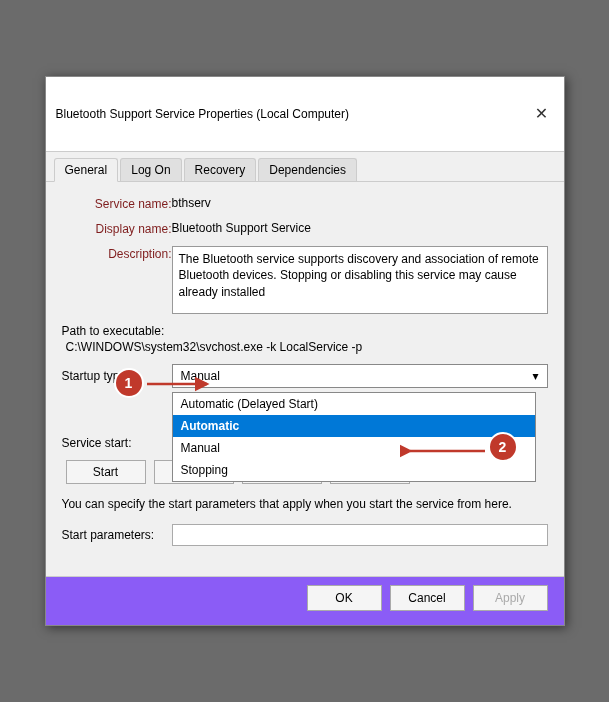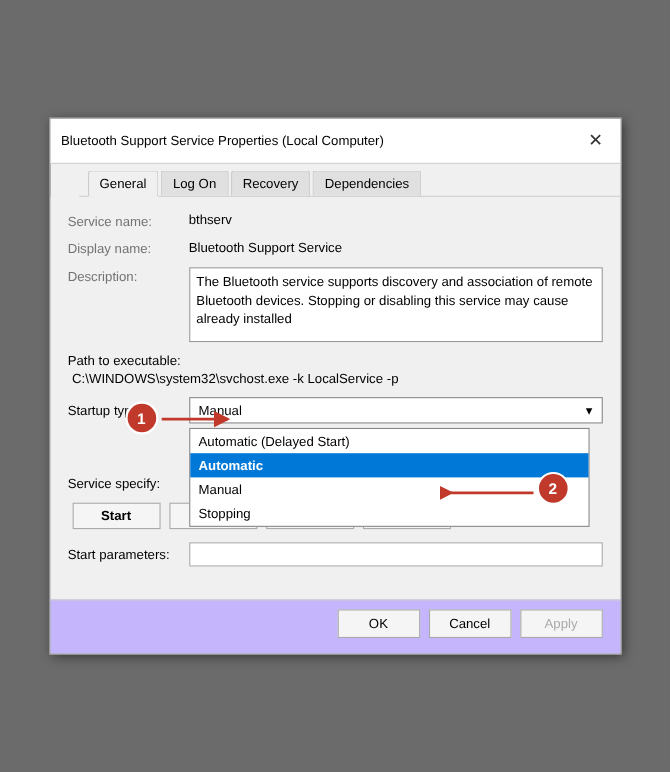--- a/index.html
+++ b/index.html
@@ -15,21 +15,21 @@
       color: #000;
     }
     .dialog {
       width: 520px;
       background: #f0f0f0;
       border: 1px solid #888;
       box-shadow: 2px 2px 10px rgba(0,0,0,0.5);
     }
     .title-bar {
       background: #fff;
-      padding: 8px 10px;
+      padding: 25px 10px;
       display: flex;
       justify-content: space-between;
       align-items: center;
       border-bottom: 1px solid #ccc;
     }
     .title-bar-text {
       font-size: 12px;
       font-weight: 400;
       color: #000;
     }
@@ -44,21 +44,20 @@
       align-items: center;
       justify-content: center;
       color: #333;
     }
     .tabs {
       display: flex;
       background: #f0f0f0;
       padding: 6px 8px 0;
       gap: 2px;
       border-bottom: 1px solid #ccc;
-      margin-left: 26px;
     }
     .tab {
       padding: 4px 10px;
       border: 1px solid #ccc;
       border-bottom: none;
       background: #e0e0e0;
       cursor: pointer;
       font-size: 12px;
       border-radius: 3px 3px 0 0;
     }
@@ -73,23 +72,24 @@
       background: #f0f0f0;
     }
     .field-row {
       display: flex;
       align-items: flex-start;
       margin-bottom: 10px;
     }
     .field-label {
       width: 110px;
       min-width: 110px;
-      color: #737373;
+      color: #7f1d1d;
       padding-top: 1px;
       font-size: 12px;
+      text-align: right;
     }
     .field-value {
       flex: 1;
       font-size: 12px;
     }
     .description-box {
       flex: 1;
       border: 1px solid #999;
       background: #fff;
       padding: 4px 6px;
@@ -180,21 +180,21 @@
       border: 1px solid #aaa;
       background: #f5f5f5;
       font-size: 12px;
       cursor: pointer;
     }
     .action-btn:disabled {
       color: #aaa;
       cursor: default;
     }
     .action-btn.primary {
-      font-weight: 700;
+      font-weight: 400;
     }
     .info-text {
       font-size: 12px;
       margin-bottom: 12px;
       line-height: 1.4;
     }
     .start-params-row {
       display: flex;
       align-items: center;
       margin-bottom: 16px;
@@ -209,21 +209,21 @@
       padding: 3px 4px;
       font-size: 12px;
       background: #fff;
     }
     .footer {
       display: flex;
       justify-content: flex-end;
       gap: 8px;
       padding: 8px 16px 14px;
       border-top: 1px solid #ccc;
-      background: #c4b5fd;
+      background: #8b5cf6;
     }
     .footer-btn {
       min-width: 75px;
       padding: 5px 12px;
       border: 1px solid #aaa;
       background: #f5f5f5;
       font-size: 12px;
       cursor: pointer;
     }
     .footer-btn:disabled {
@@ -325,31 +325,32 @@
         <defs>
           <marker id="ah2" markerWidth="6" markerHeight="6" refX="1" refY="3" orient="auto">
             <path d="M6,0 L0,3 L6,6 Z" fill="#c0392b"></path>
           </marker>
         </defs>
         <line x1="85" y1="12" x2="10" y2="12" stroke="#c0392b" stroke-width="2.5" marker-end="url(#ah2)"></line>
       </svg>
     </div>
 
     <div class="service-status-row">
-      <span class="service-status-label">Service specify:</span>
+      <span class="service-status-label">Service start:</span>
       <span class="service-status-value">Stopped</span>
     </div>
 
     <div class="buttons-row">
       <button class="action-btn primary">Start</button>
       <button class="action-btn" disabled="">Stop</button>
       <button class="action-btn" disabled="">Pause</button>
       <button class="action-btn" disabled="">Resume</button>
     </div>
 
+    <p class="info-text">You can specify the start parameters that apply when you start the service from here.</p>
 
     <div class="start-params-row">
       <span class="start-params-label">Start parameters:</span>
       <input class="start-params-input" type="text" value="" style="">
     </div>
 
   </div>
 
   <div class="footer">
     <button class="footer-btn">OK</button>

